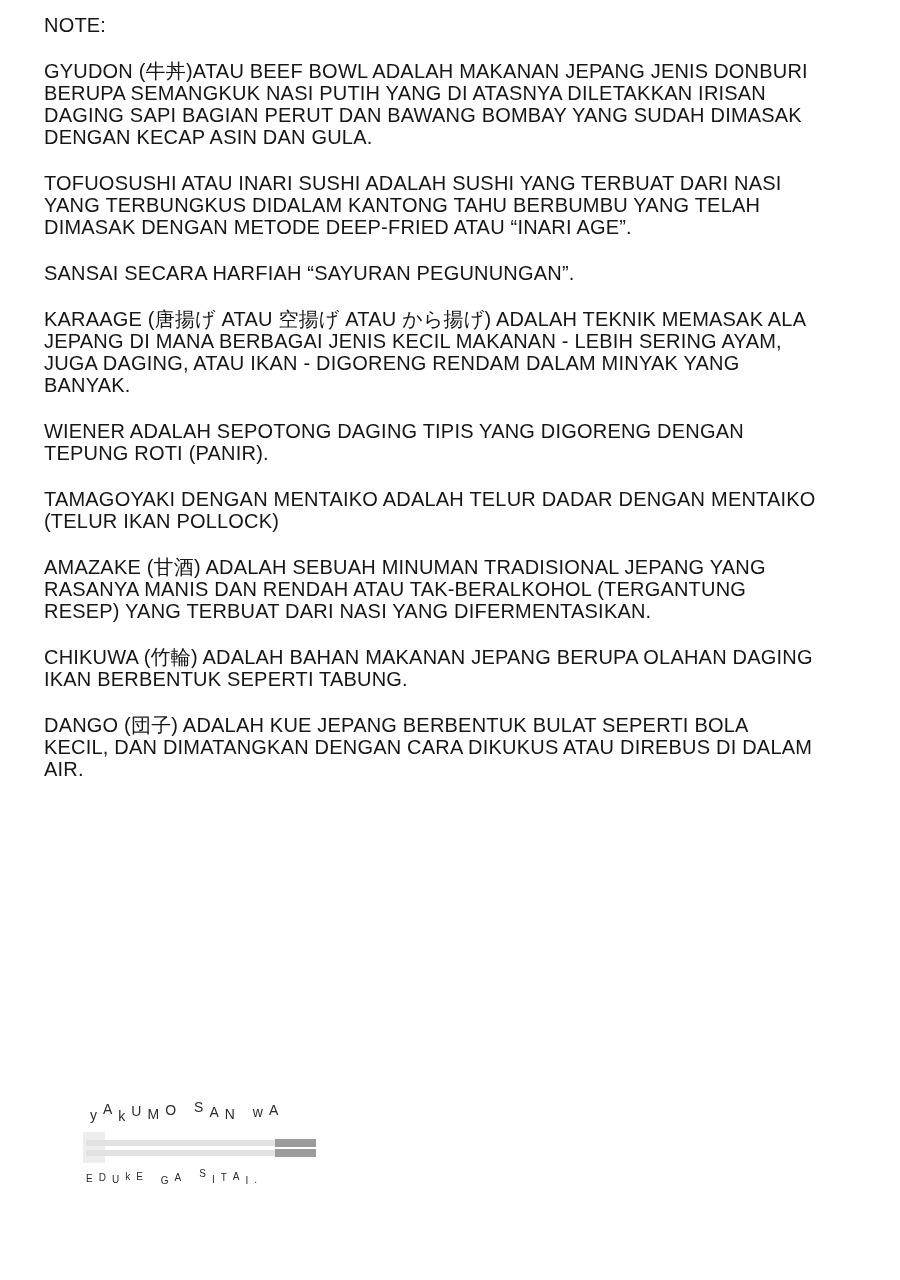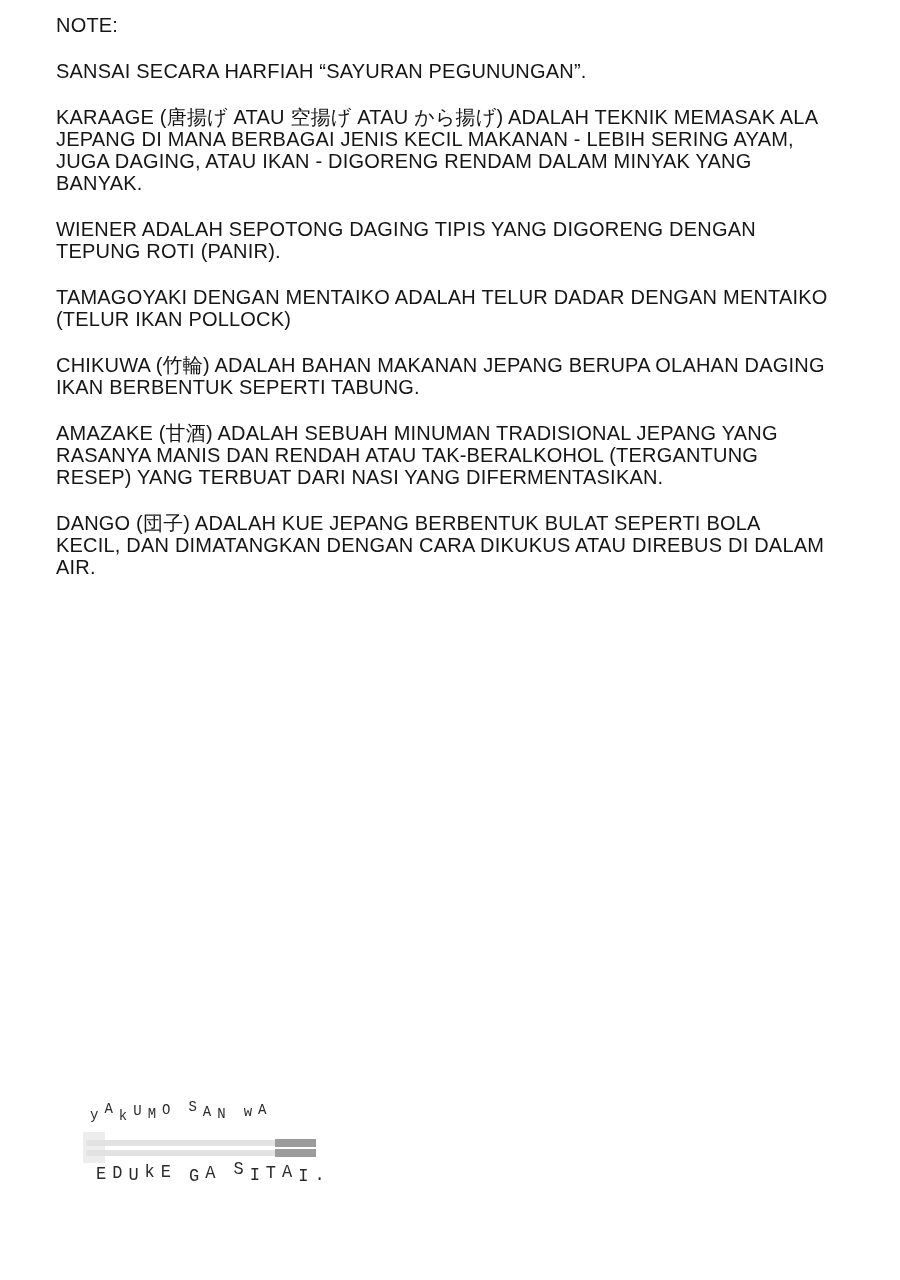--- a/index.html
+++ b/index.html
@@ -18,46 +18,44 @@
   .content {
     position: absolute;
     left: 44px;
     top: 14px;
     width: 832px;
     color: #161616;
     font-size: 20px;
     line-height: 22px;
     letter-spacing: 0.2px;
     font-weight: 400;
-    margin-left: 12px;
   }
   .content p {
     margin: 24px 0 0 0;
     white-space: pre-line;
   }
   .content p.note-heading {
     margin: 0;
   }
   
   .logo {
     position: absolute;
     left: 80px;
     top: 1096px;
     width: 270px;
     height: 110px;
     color: #2b2b2b;
-    font-family: Liberation Mono, monospace;
   }
   .logo-line {
     position: absolute;
     white-space: nowrap;
     font-weight: 400;
   }
   .logo-line-top  { left: 10px; top: 8px;  font-size: 14px; }
-  .logo-line-bottom { left: 6px; top: 68px; font-size: 17px; margin-left: 10px; }
+  .logo-line-bottom { left: 6px; top: 76px; font-size: 10px; }
   .logo-line .ch {
     display: inline-block;
     position: relative;
     margin-right: 6px;
     transform: scaleY(1.08);
   }
   .logo-line .sp {
     display: inline-block;
     width: 12px;
   }
@@ -95,34 +93,41 @@
     background: #9c9c9c;
   }
 </style>
 </head>
 <body>
 
 <div class="page">
 
   <div class="content">
     <p class="note-heading">NOTE:</p>
+    <p>GYUDON (牛丼)ATAU BEEF BOWL ADALAH MAKANAN JEPANG JENIS DONBURI
+BERUPA SEMANGKUK NASI PUTIH YANG DI ATASNYA DILETAKKAN IRISAN
+DAGING SAPI BAGIAN PERUT DAN BAWANG BOMBAY YANG SUDAH DIMASAK
+DENGAN KECAP ASIN DAN GULA.</p>
+    <p>TOFUOSUSHI ATAU INARI SUSHI ADALAH SUSHI YANG TERBUAT DARI NASI
+YANG TERBUNGKUS DIDALAM KANTONG TAHU BERBUMBU YANG TELAH
+DIMASAK DENGAN METODE DEEP-FRIED ATAU “INARI AGE”.</p>
     <p>SANSAI SECARA HARFIAH “SAYURAN PEGUNUNGAN”.</p>
     <p>KARAAGE (唐揚げ ATAU 空揚げ ATAU から揚げ) ADALAH TEKNIK MEMASAK ALA
 JEPANG DI MANA BERBAGAI JENIS KECIL MAKANAN - LEBIH SERING AYAM,
 JUGA DAGING, ATAU IKAN - DIGORENG RENDAM DALAM MINYAK YANG
 BANYAK.</p>
     <p>WIENER ADALAH SEPOTONG DAGING TIPIS YANG DIGORENG DENGAN
 TEPUNG ROTI (PANIR).</p>
     <p>TAMAGOYAKI DENGAN MENTAIKO ADALAH TELUR DADAR DENGAN MENTAIKO
 (TELUR IKAN POLLOCK)</p>
-    <p>CHIKUWA (竹輪) ADALAH BAHAN MAKANAN JEPANG BERUPA OLAHAN DAGING
-IKAN BERBENTUK SEPERTI TABUNG.</p>
     <p>AMAZAKE (甘酒) ADALAH SEBUAH MINUMAN TRADISIONAL JEPANG YANG
 RASANYA MANIS DAN RENDAH ATAU TAK-BERALKOHOL (TERGANTUNG
 RESEP) YANG TERBUAT DARI NASI YANG DIFERMENTASIKAN.</p>
+    <p>CHIKUWA (竹輪) ADALAH BAHAN MAKANAN JEPANG BERUPA OLAHAN DAGING
+IKAN BERBENTUK SEPERTI TABUNG.</p>
     <p>DANGO (団子) ADALAH KUE JEPANG BERBENTUK BULAT SEPERTI BOLA
 KECIL, DAN DIMATANGKAN DENGAN CARA DIKUKUS ATAU DIREBUS DI DALAM
 AIR.</p>
   </div>
 
   <div class="logo">
     <div class="logo-line logo-line-top" id="logo-top"><span class="ch" style="top: 3px;">y</span><span class="ch" style="top: -3px;">A</span><span class="ch" style="top: 4px;">k</span><span class="ch" style="top: -1px;">U</span><span class="ch" style="top: 2px;">M</span><span class="ch" style="top: -2px;">O</span><span class="sp"></span><span class="ch" style="top: -5px;">S</span><span class="ch" style="top: 0px;">A</span><span class="ch" style="top: 2px;">N</span><span class="sp"></span><span class="ch" style="top: 0px;">w</span><span class="ch" style="top: -2px;">A</span></div>
 
     <div class="chopsticks">
       <div class="chopstick-rest"></div>

